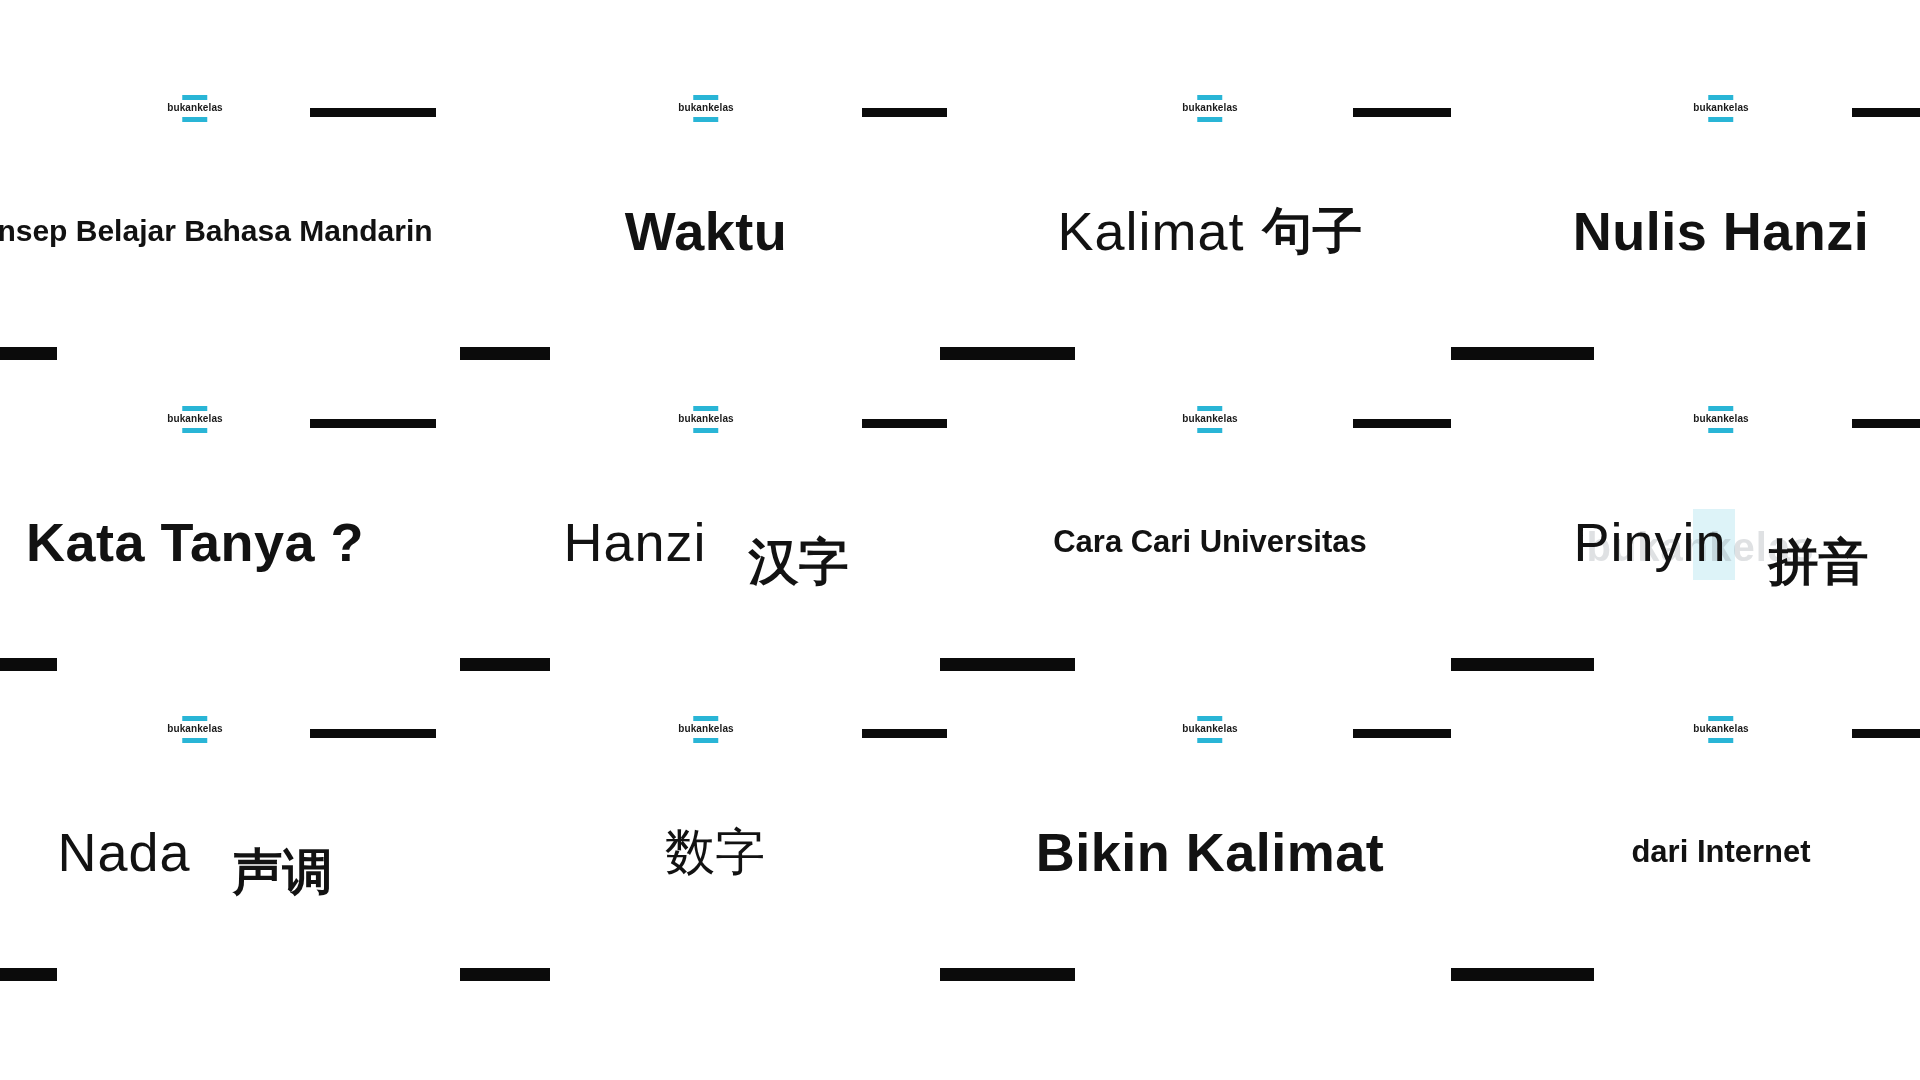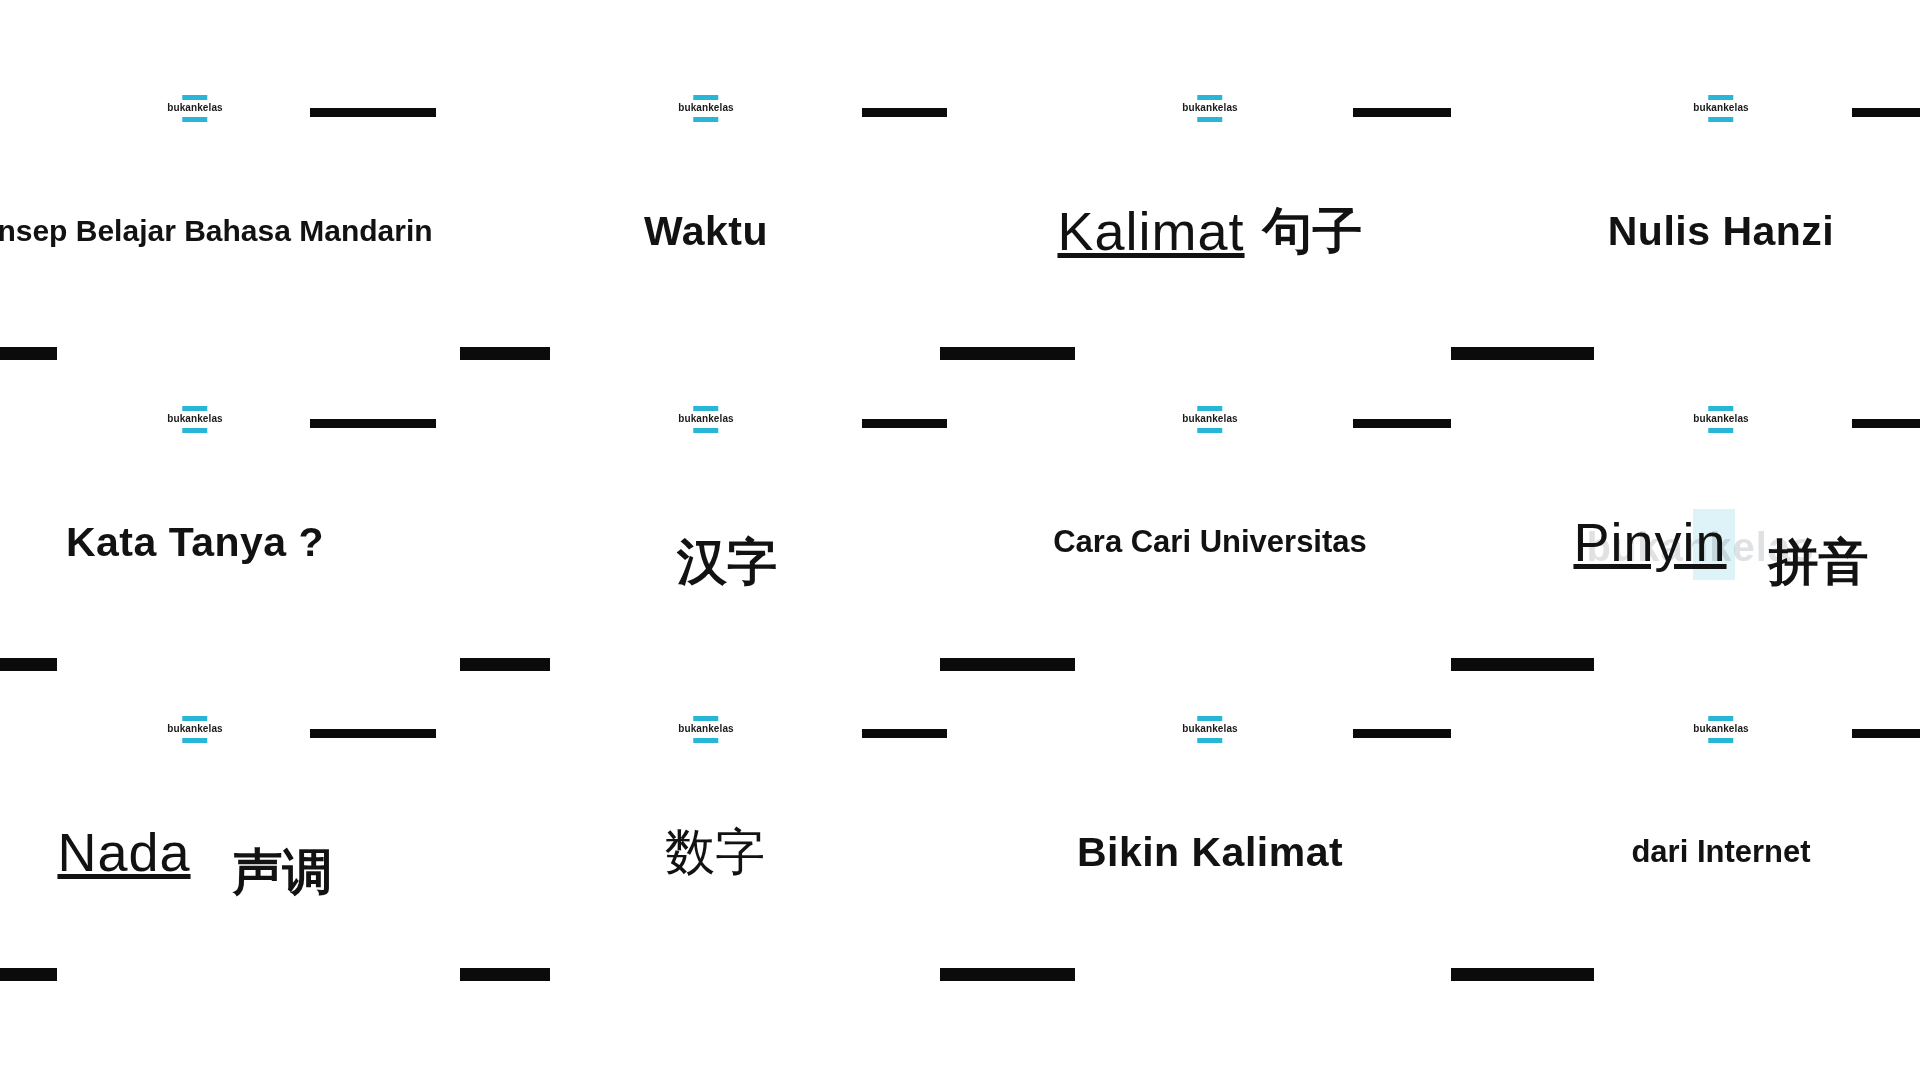--- a/index.html
+++ b/index.html
@@ -38,24 +38,24 @@
   
   .bar-tr{position:absolute;top:32px;right:14px;height:9px;background:var(--bar);}
   .bar-bl{position:absolute;top:271px;height:13px;background:var(--bar);}
   
   .title{
     position:absolute;left:-60px;right:-60px;top:0;height:100%;
     display:flex;flex-direction:column;align-items:center;justify-content:center;
     text-align:center;color:var(--title);z-index:1;white-space:nowrap;
   }
   .title.mixed{flex-direction:row;align-items:center;}
-  .size-large{font-size:41px;font-weight:700;letter-spacing:0.5px;}
+  .size-large{font-size:54px;font-weight:700;letter-spacing:0.5px;}
   .size-medium{font-size:31px;font-weight:700;line-height:1.42;}
   .size-small{font-size:30px;font-weight:700;}
-  .latin{font-size:54px;letter-spacing:1px;text-decoration:underline;}
+  .latin{font-size:54px;letter-spacing:1px;}
   .cjk{font-size:50px;font-family:"DejaVu Sans",sans-serif;}
   .w-bold{font-weight:700;}
   .w-reg{font-weight:400;}
   .gap-small{margin-left:18px;}
   .gap-wide{margin-left:42px;margin-top:41px;}
   
   .watermark{display:none;position:absolute;inset:0;z-index:0;}
   .watermark.show{display:block;}
   .wm-box{
     position:absolute;left:226px;top:122px;width:42px;height:71px;
@@ -139,20 +139,21 @@
   </div>
     <div class="card" style="left: 451.5px; top: 387px;">
 
     <div class="logo">
       <span class="logo-bar"></span>
       <span class="logo-text">bukankelas</span>
       <span class="logo-bar"></span>
     </div>
     <span class="bar-tr" style="width: 85px;"></span>
     <div class="title mixed">
+        <span class="latin w-reg">Hanzi</span>
         <span class="cjk w-bold gap-wide">汉字</span>
       </div>
     <span class="bar-bl" style="width: 90px; left: 8px;"></span>
   </div>
     <div class="card" style="left: 955.5px; top: 387px;">
 
     <div class="logo">
       <span class="logo-bar"></span>
       <span class="logo-text">bukankelas</span>
       <span class="logo-bar"></span>

